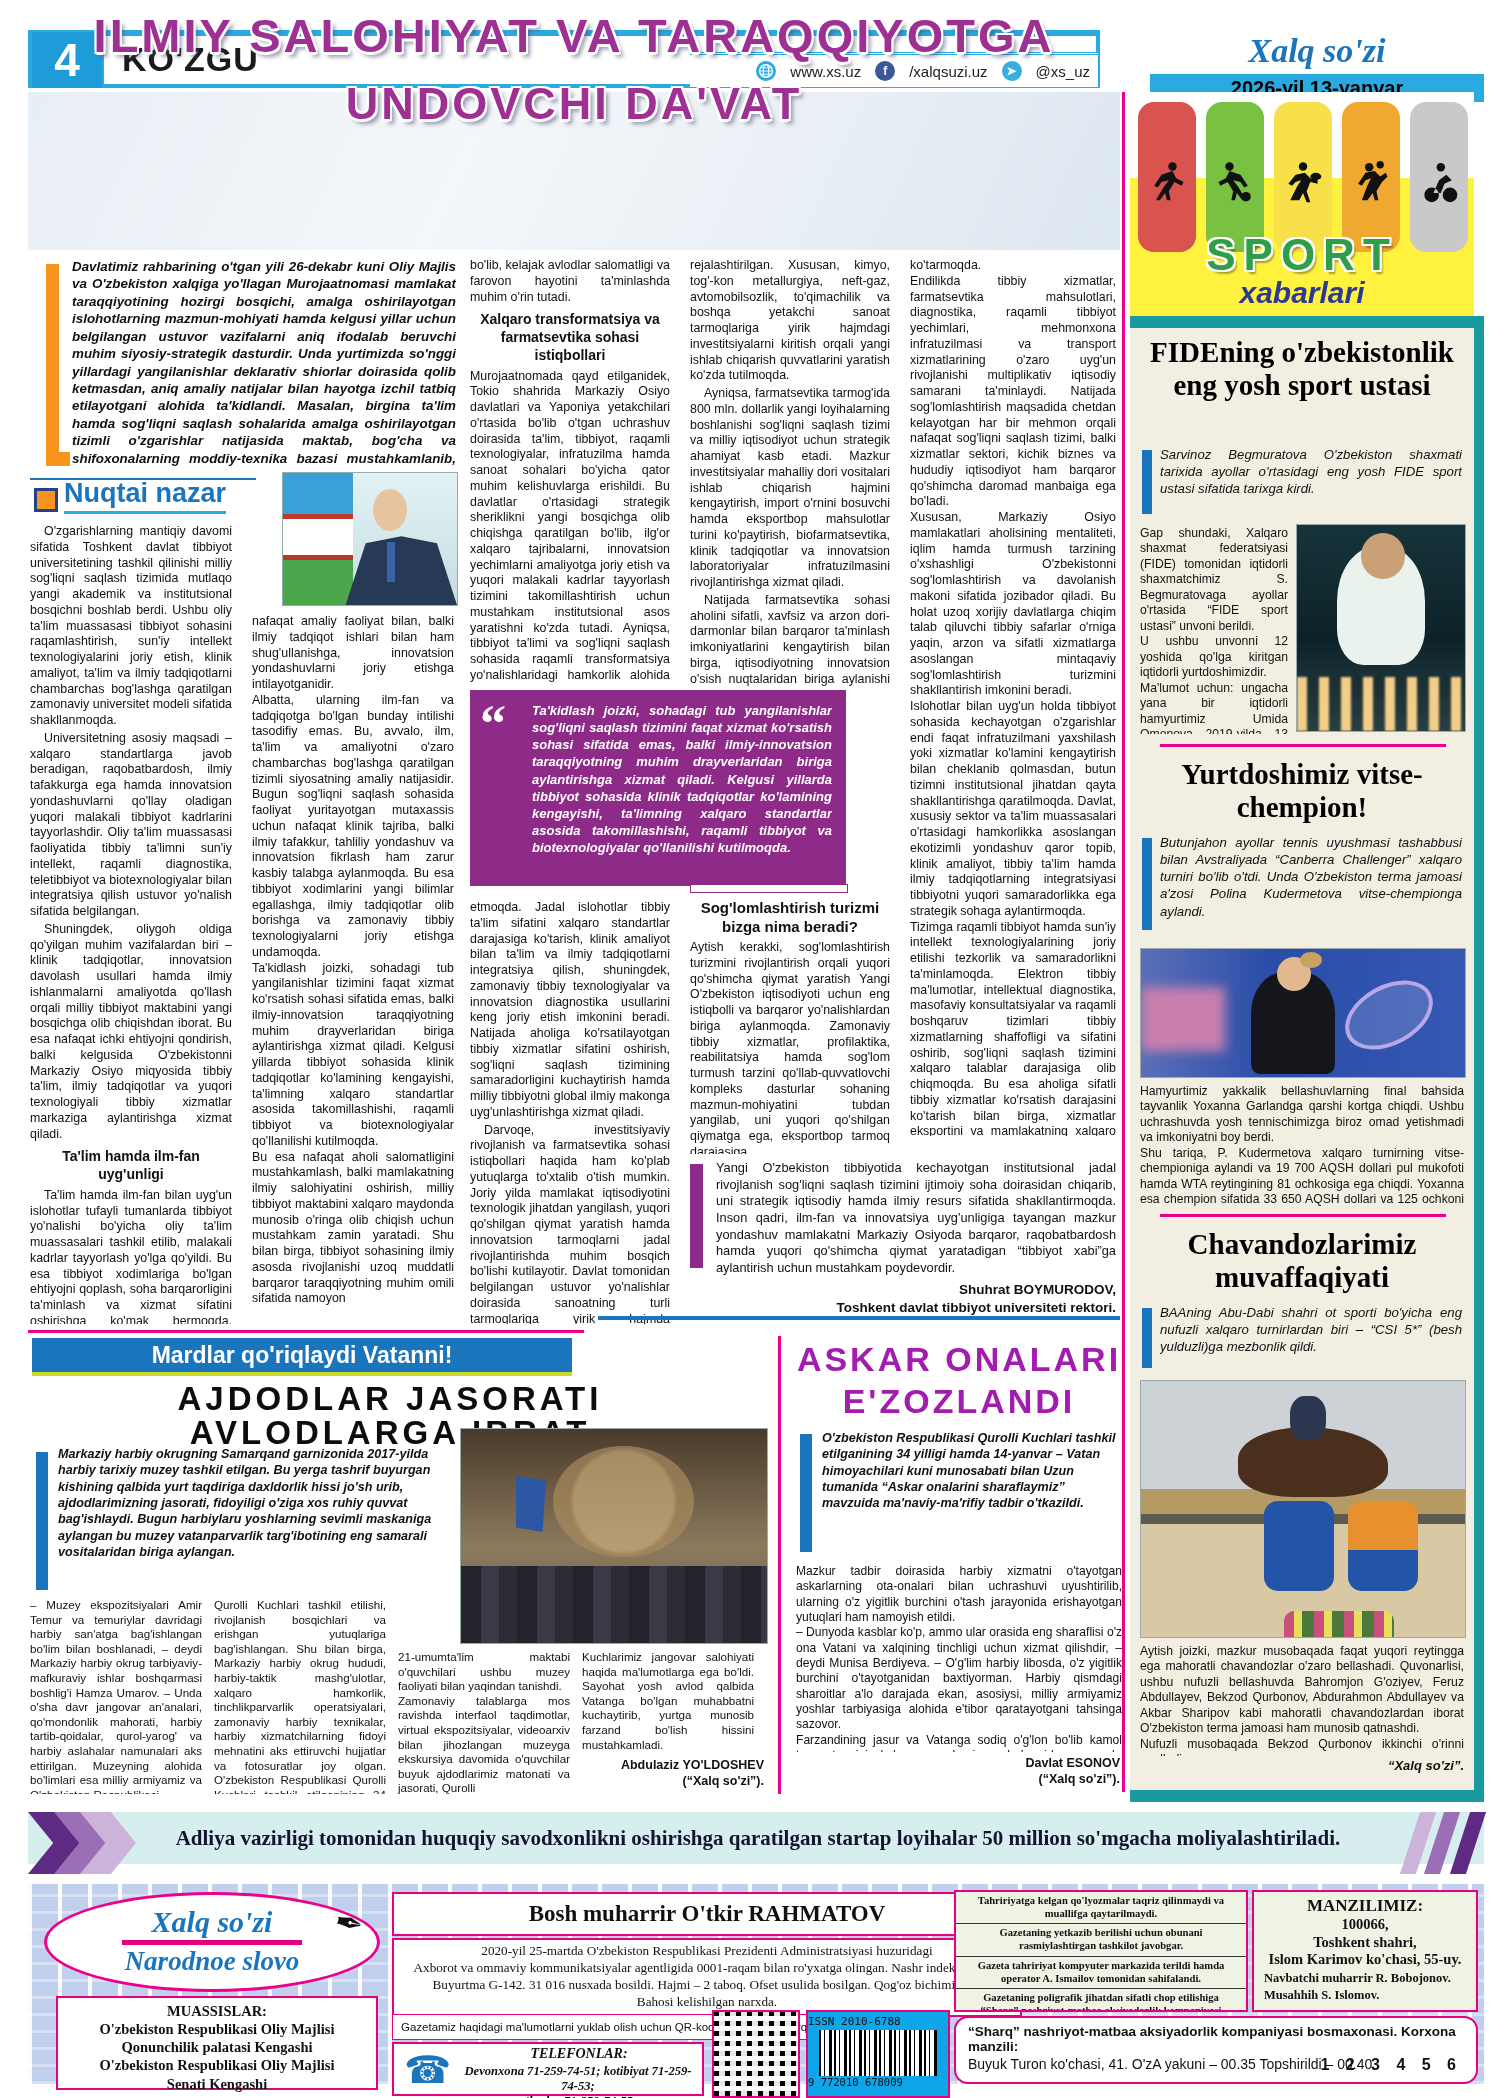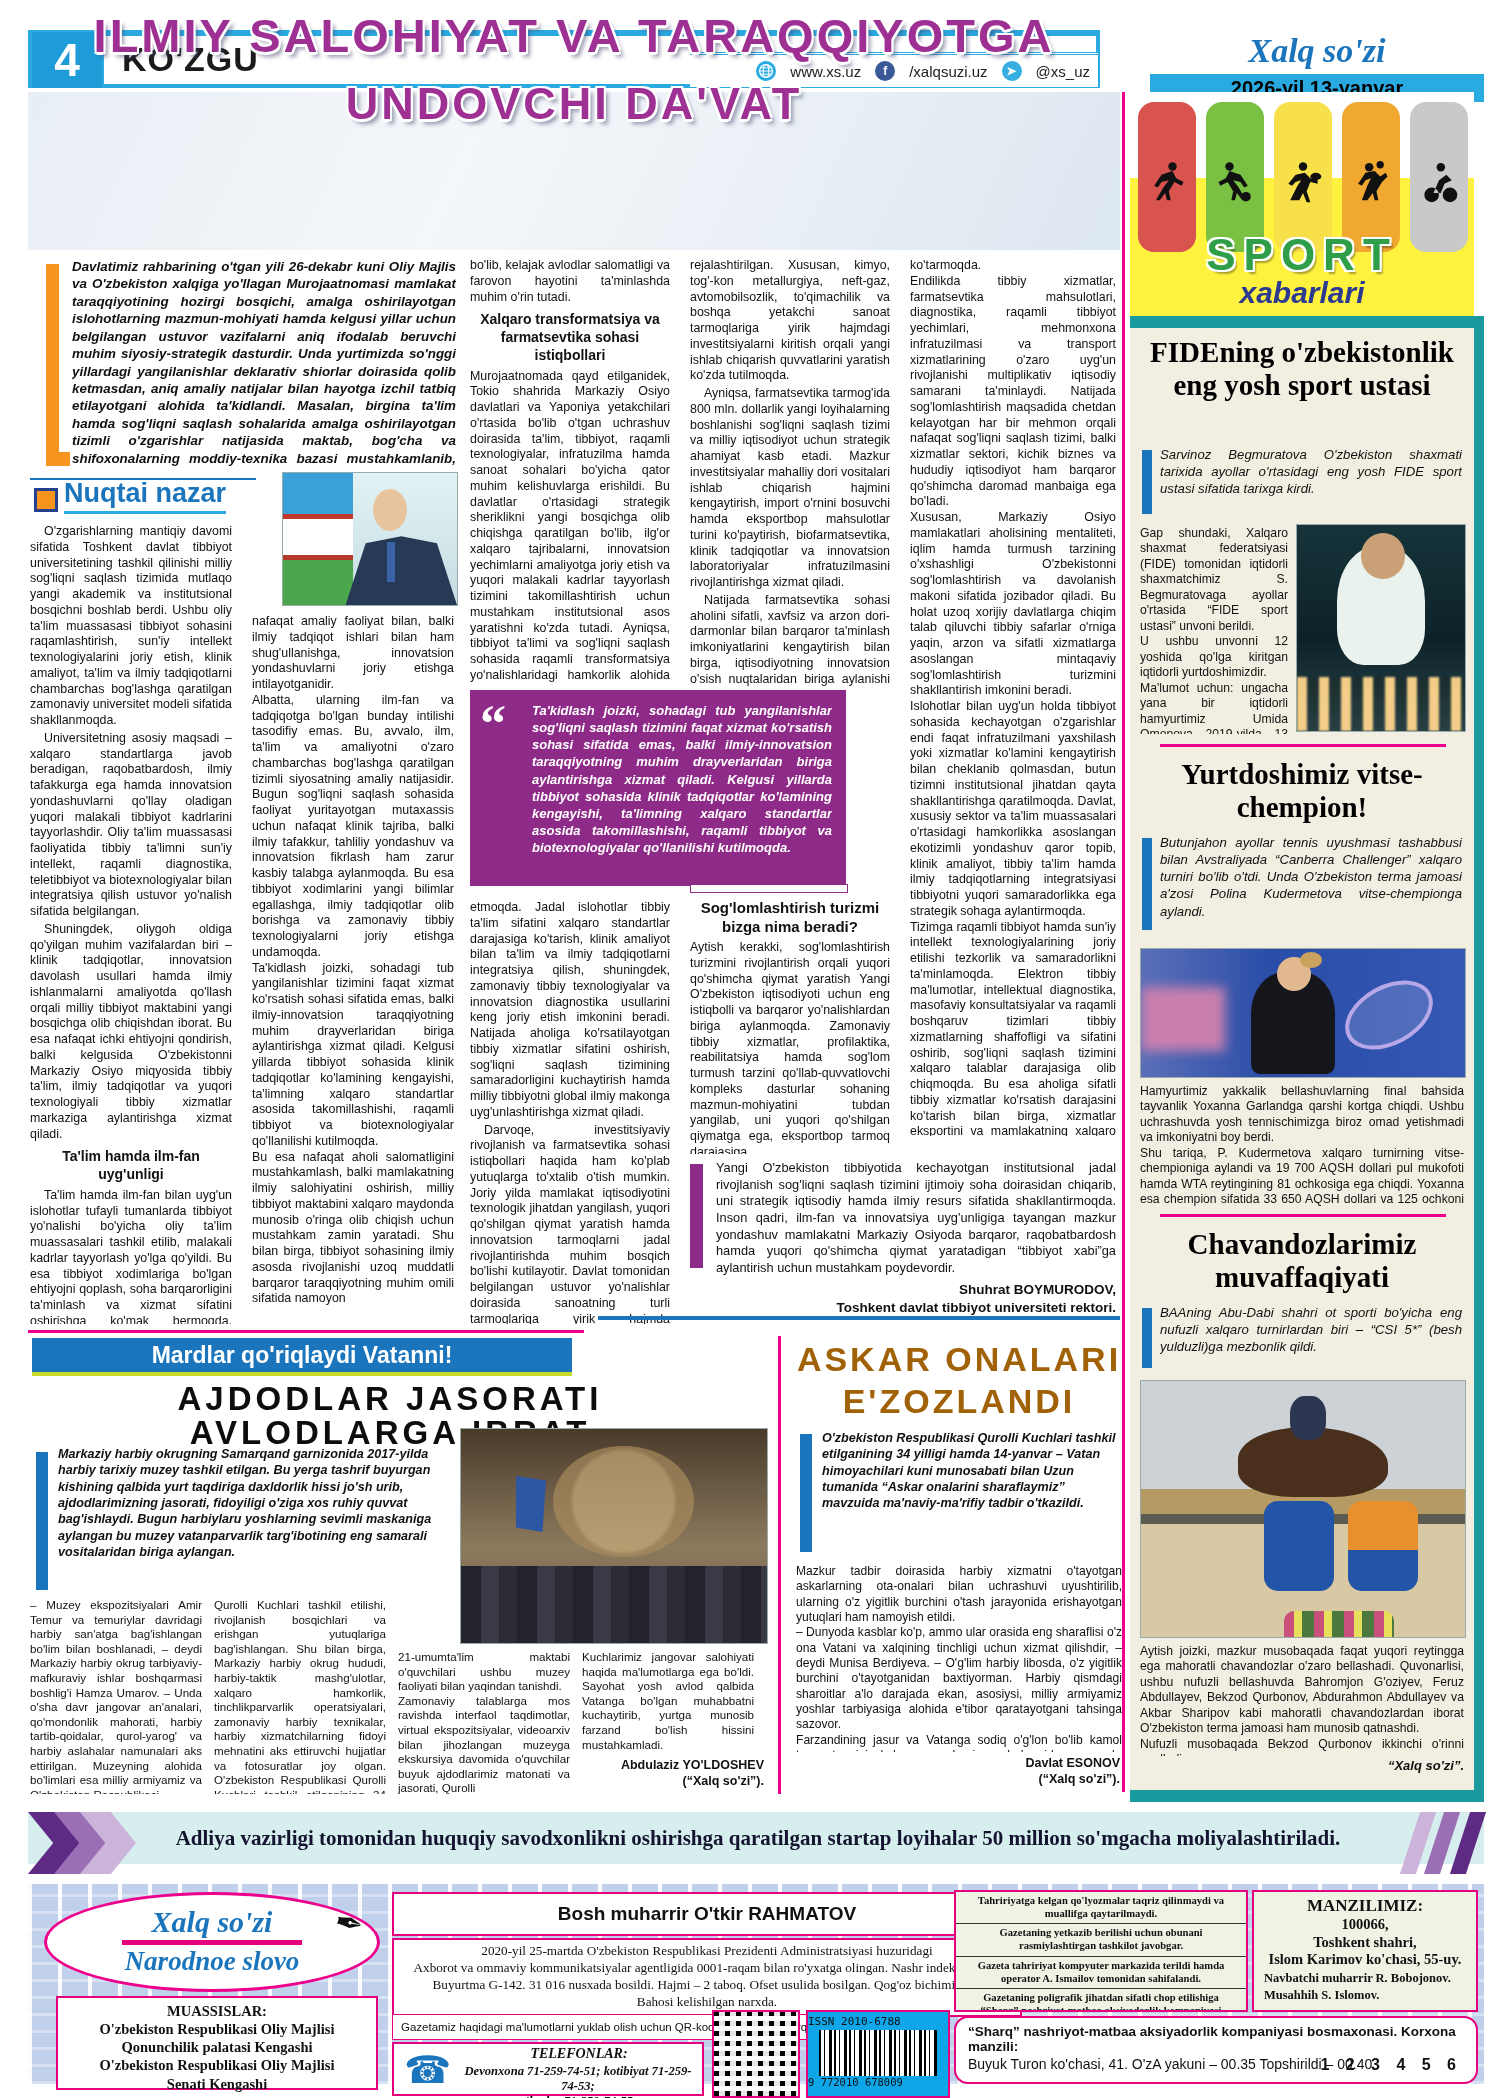--- a/index.html
+++ b/index.html
@@ -87,21 +87,21 @@
   .musflag{position:absolute;left:18%;top:22%;width:30px;height:56px;background:#2c57a5;
            clip-path:polygon(0 0,100% 8%,88% 100%,0 92%);}
   .crowd{position:absolute;left:0;bottom:0;width:100%;height:36%;
          background:repeating-linear-gradient(90deg,#23232c 0 20px,#3a3a47 20px 38px,#2c2c35 38px 56px);}
   .mcol{top:1598px;width:172px;height:196px;}
   .mcol34{top:1650px;width:172px;height:144px;}
   .smalltext{font-size:11.6px;line-height:1.26;}
   .rule-vert{left:778px;top:1336px;width:3px;height:458px;background:#ec008c;}
 
   
-  .sol-h{left:796px;width:326px;text-align:center;font-weight:800;letter-spacing:3px;font-size:34px;color:#a16207;}
+  .sol-h{left:796px;width:326px;text-align:center;font-weight:800;letter-spacing:3px;font-size:34px;color:#a21caf;}
   .sol-lead-bar{left:800px;top:1434px;width:12px;height:118px;background:#1b75bc;}
   .sol-lead{left:822px;top:1430px;width:298px;height:128px;font-style:italic;font-weight:700;
             font-size:12.6px;line-height:1.3;}
 
   
   .side-sep{left:1122px;top:92px;width:3px;height:1700px;background:#ec008c;}
   .side-bg{left:1130px;top:328px;width:344px;height:1462px;background:#f2efe2;}
   .teal-top{left:1130px;top:316px;width:354px;height:12px;background:#189a9e;}
   .teal-right{left:1474px;top:316px;width:10px;height:1486px;background:#189a9e;}
   .teal-bot{left:1130px;top:1790px;width:354px;height:12px;background:#189a9e;}
@@ -160,21 +160,21 @@
   .f-ellipse{left:44px;top:1892px;width:330px;height:94px;border:3px solid #ec008c;border-radius:50%;
      background:#fff;text-align:center;}
   .f-l1{margin-top:10px;font-size:30px;font-weight:800;font-style:italic;color:#1b75bc;
         font-family:"Liberation Serif",serif;}
   .f-ul{width:180px;height:5px;background:#e5007d;margin:1px auto;}
   .f-l2{font-size:27px;font-weight:800;font-style:italic;color:#1b75bc;font-family:"Liberation Serif",serif;}
   .pen{position:absolute;right:14px;top:8px;font-size:34px;transform:rotate(12deg);color:#111;}
   .founders{left:56px;top:1996px;width:318px;height:86px;text-align:center;
      font-family:"Liberation Serif",serif;font-weight:700;font-size:14.5px;line-height:1.25;padding-top:4px;}
   .editorbox{left:392px;top:1892px;width:626px;height:40px;text-align:center;
-     font-family:Liberation Sans, sans-serif;font-weight:700;font-size:19px;line-height:40px;}
+     font-family:Liberation Serif, serif;font-weight:700;font-size:23px;line-height:40px;}
   .regbox{left:392px;top:1938px;width:626px;height:72px;text-align:center;
      font-family:"Liberation Serif",serif;font-size:13.2px;line-height:1.28;padding-top:3px;}
   .qrnote{left:392px;top:2014px;width:478px;height:24px;font-size:11.5px;line-height:24px;
      padding-left:8px;background:#fff;border:1px solid #e5007d;}
   .qrarrow{left:872px;top:2012px;width:0;height:0;border-top:14px solid transparent;
      border-bottom:14px solid transparent;border-left:18px solid #fff;
      filter:drop-shadow(0 0 1px #888);}
   .phonebox{left:392px;top:2042px;width:308px;height:50px;}
   .phone-ic{position:absolute;left:10px;top:4px;font-size:38px;color:#1b75bc;}
   .phones-t{position:absolute;left:70px;top:2px;width:230px;text-align:center;

